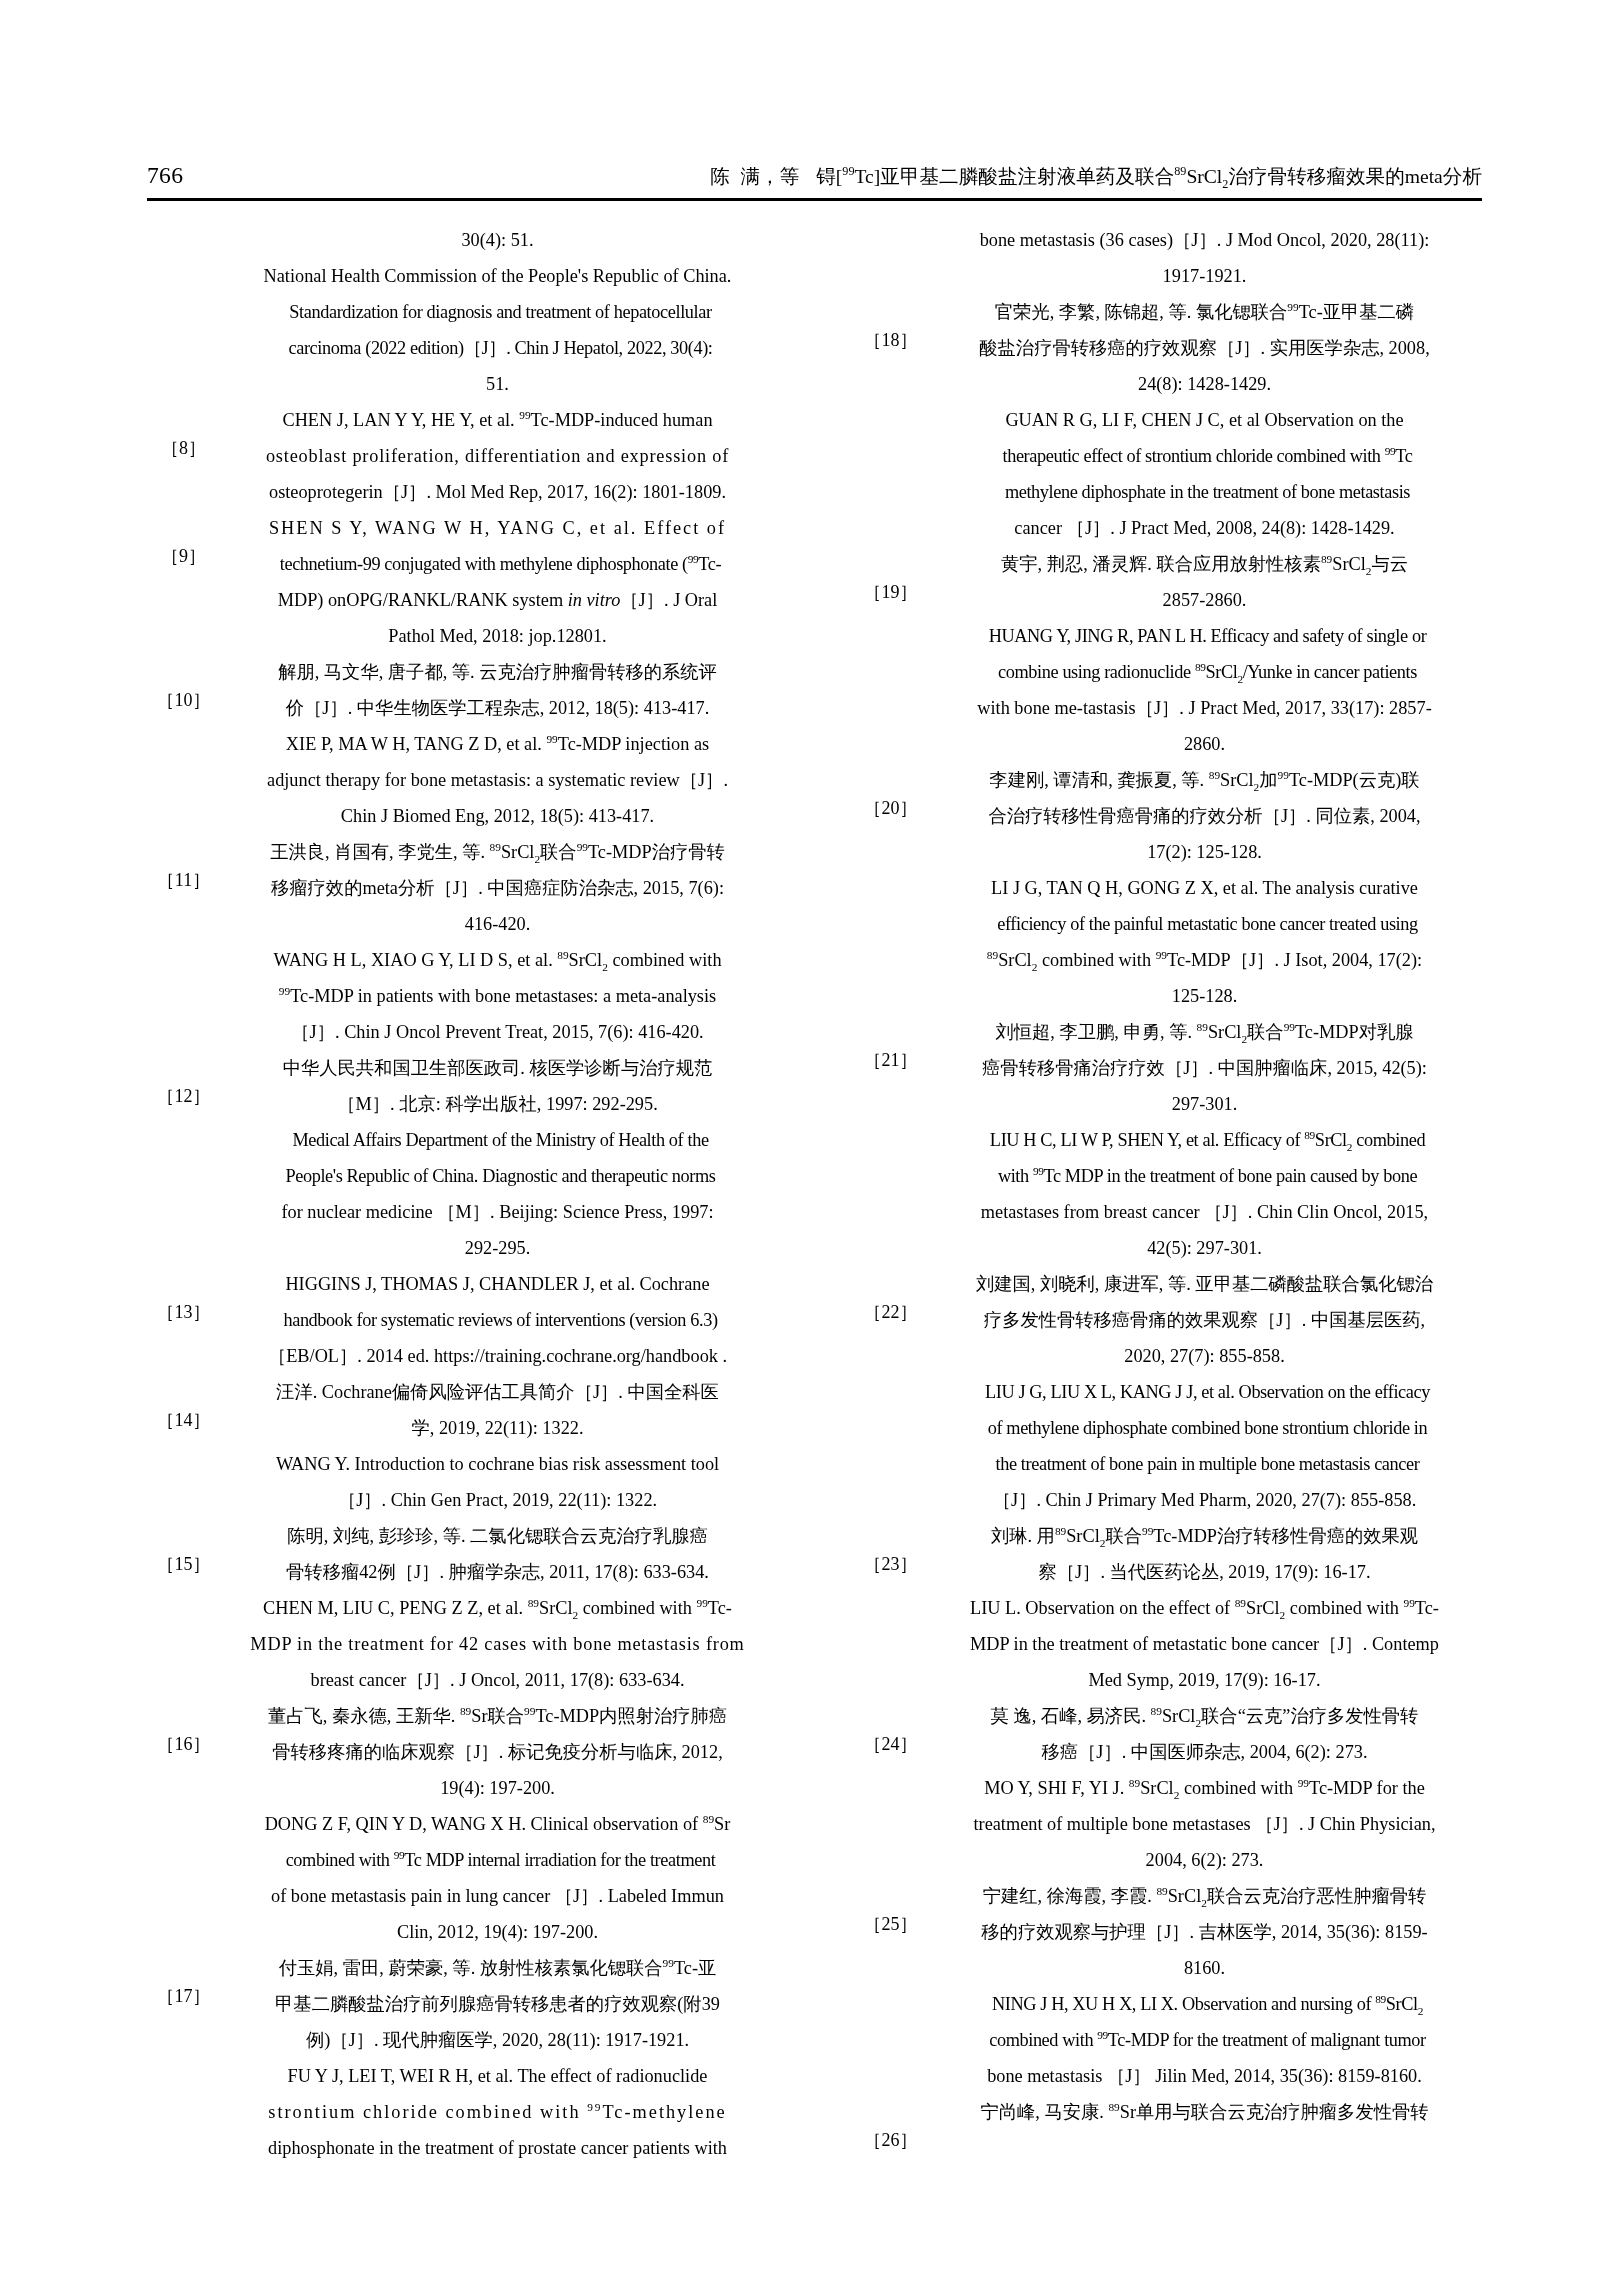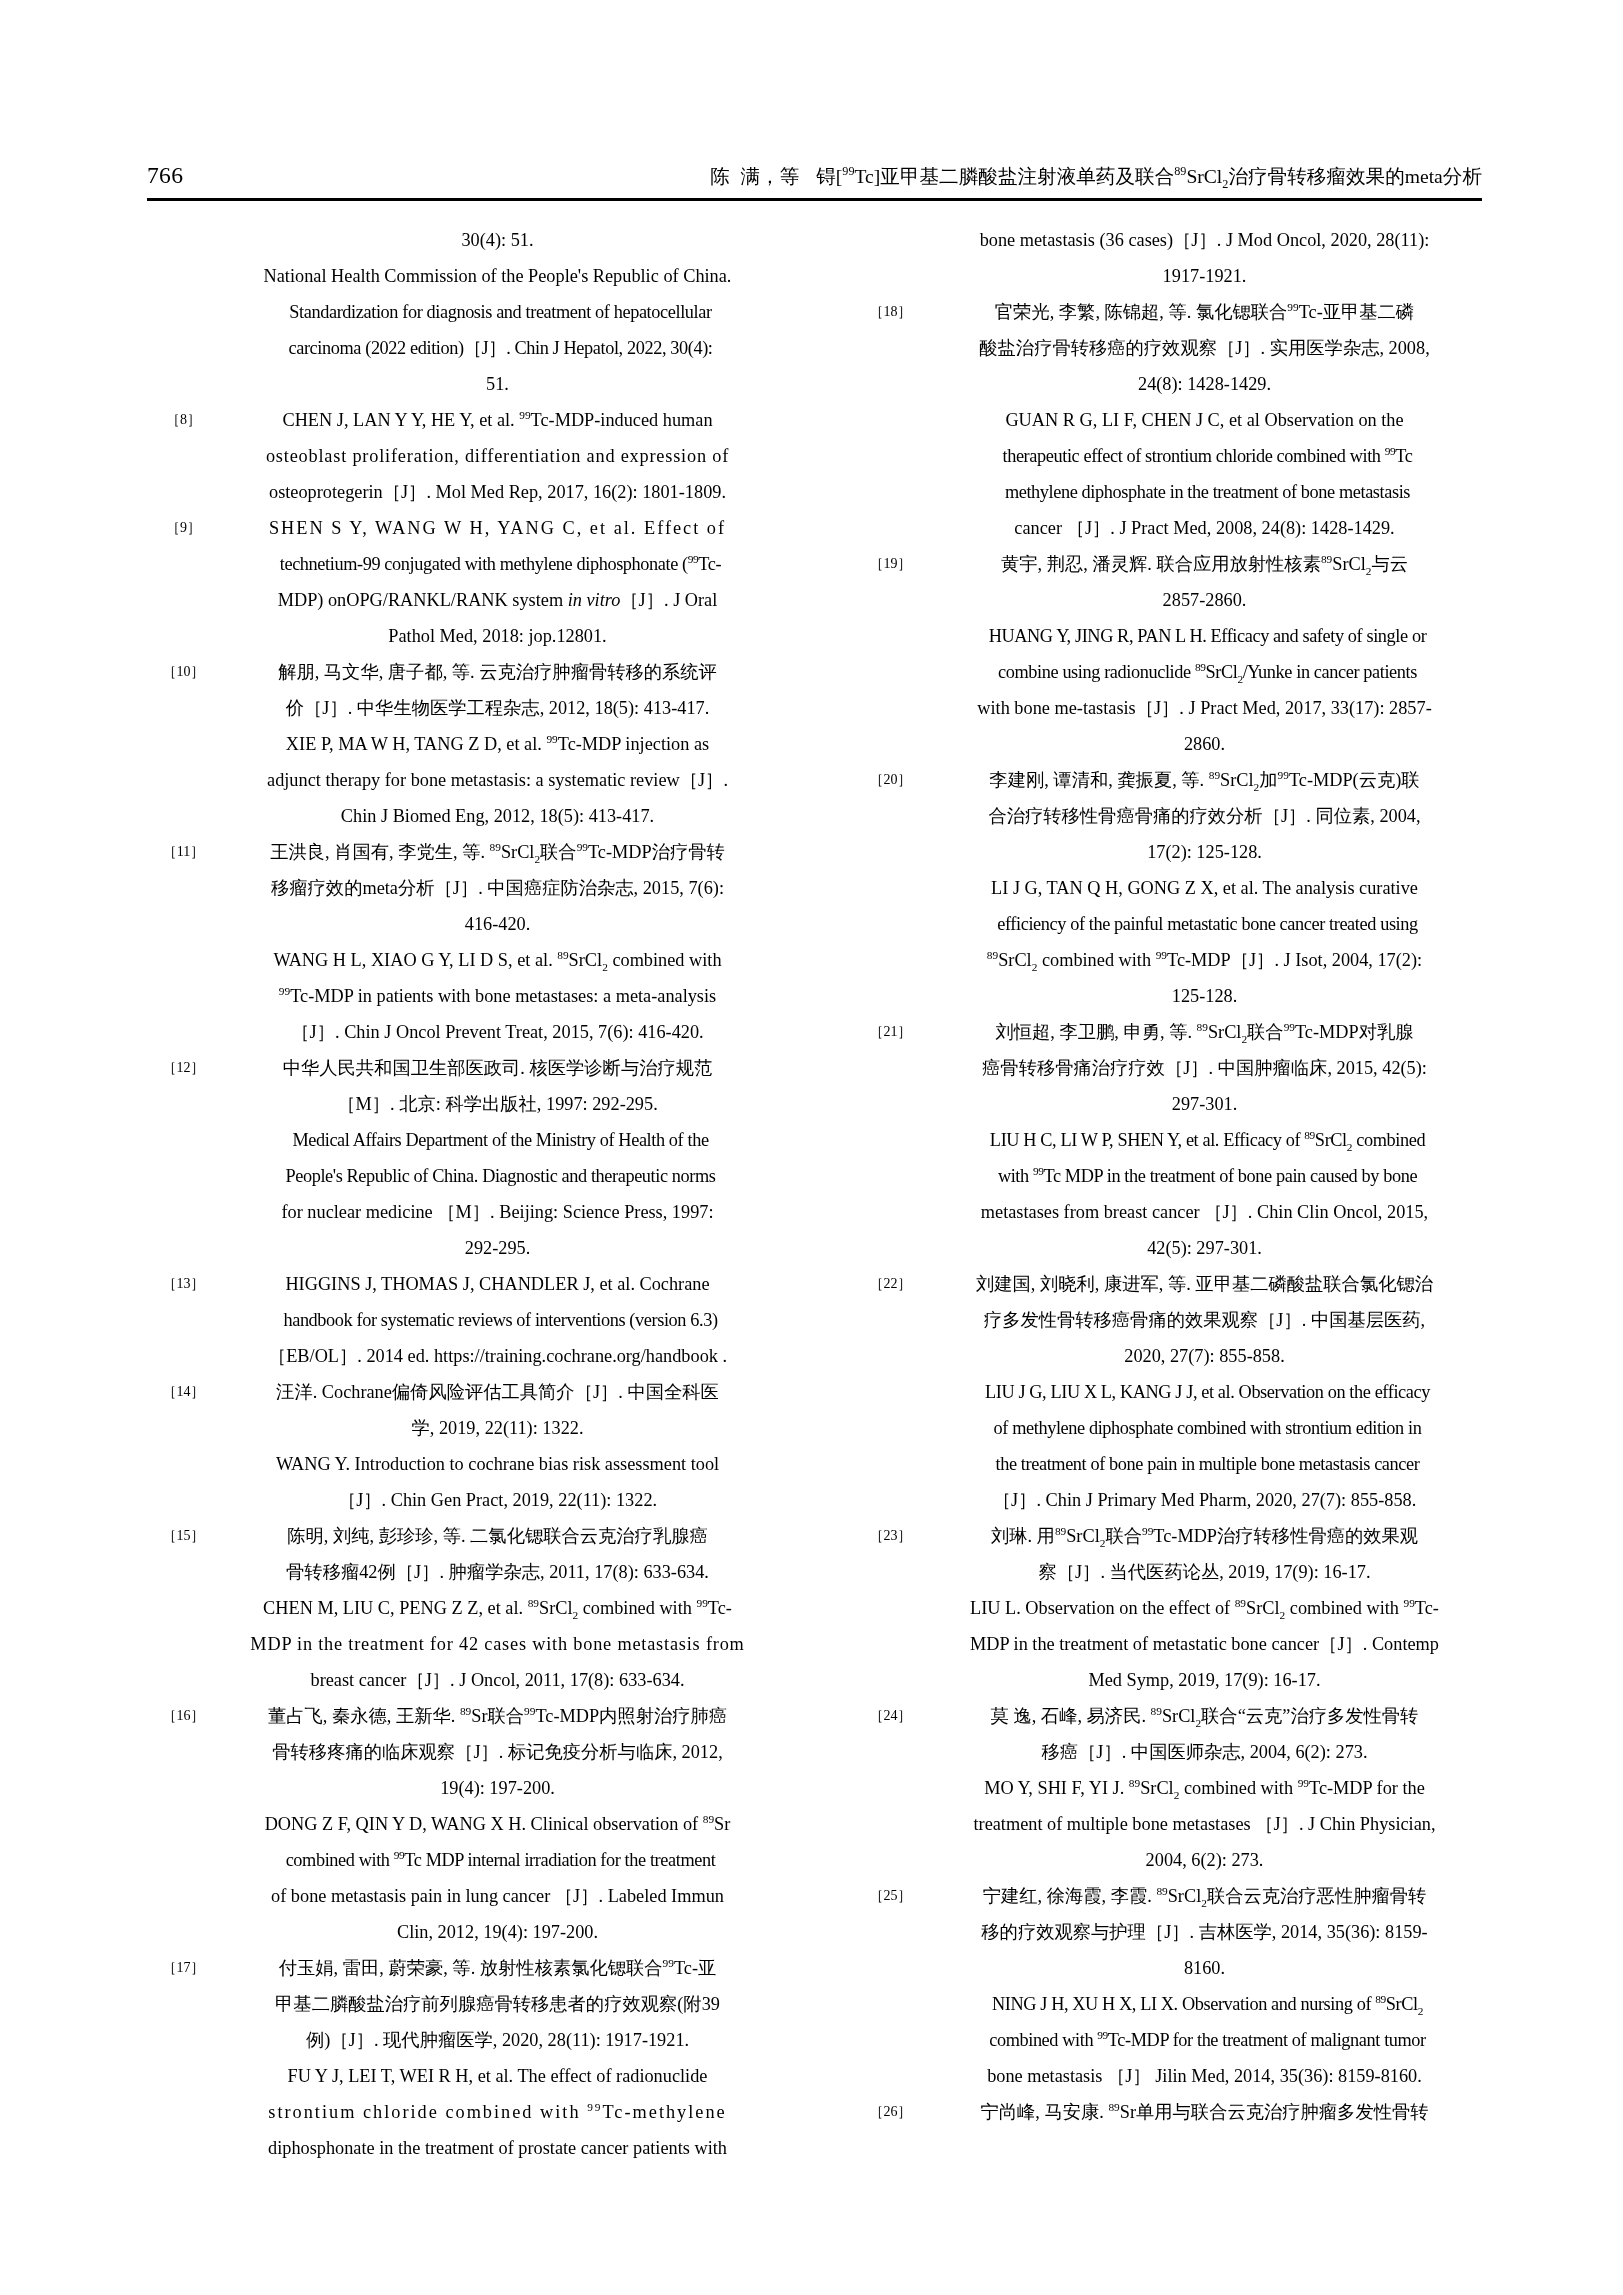--- a/index.html
+++ b/index.html
@@ -72,24 +72,25 @@
   }
 
   .ref {
     display: flex;
     align-items: flex-start;
     margin: 0;
   }
   .ref-num {
     width: 73px;
     flex: 0 0 73px;
-    font-size: 14px;
+    font-size: 18px;
     line-height: 36px;
     white-space: nowrap;
     letter-spacing: 0px;
+    margin-top: 28px;
   }
   .ref-body {
     flex: 1 1 auto;
     min-width: 0;
   }
   .line {
     font-size: 18.3px;
     line-height: 36px;
     white-space: nowrap;
     letter-spacing: 0px;
@@ -304,21 +305,21 @@
         </div>
       </div>
 
       <div class="ref">
         <div class="ref-num">［22］</div>
         <div class="ref-body">
           <div class="line">刘建国, 刘晓利, 康进军, 等. 亚甲基二磷酸盐联合氯化锶治</div>
           <div class="line">疗多发性骨转移癌骨痛的效果观察［J］. 中国基层医药,</div>
           <div class="line">2020, 27(7): 855-858.</div>
           <div class="line tight">LIU J G, LIU X L, KANG J J, et al. Observation on the efficacy</div>
-          <div class="line tight">of methylene diphosphate combined with strontium edition in</div>
+          <div class="line tight">of methylene diphosphate combined bone strontium chloride in</div>
           <div class="line tight">the treatment of bone pain in multiple bone metastasis cancer</div>
           <div class="line">［J］. Chin J Primary Med Pharm, 2020, 27(7): 855-858.</div>
         </div>
       </div>
 
       <div class="ref">
         <div class="ref-num">［23］</div>
         <div class="ref-body">
           <div class="line">刘<span class="sp"></span>琳. 用<sup>89</sup>SrCl<sub>2</sub>联合<sup>99</sup>Tc-MDP治疗转移性骨癌的效果观</div>
           <div class="line">察［J］. 当代医药论丛, 2019, 17(9): 16-17.</div>

